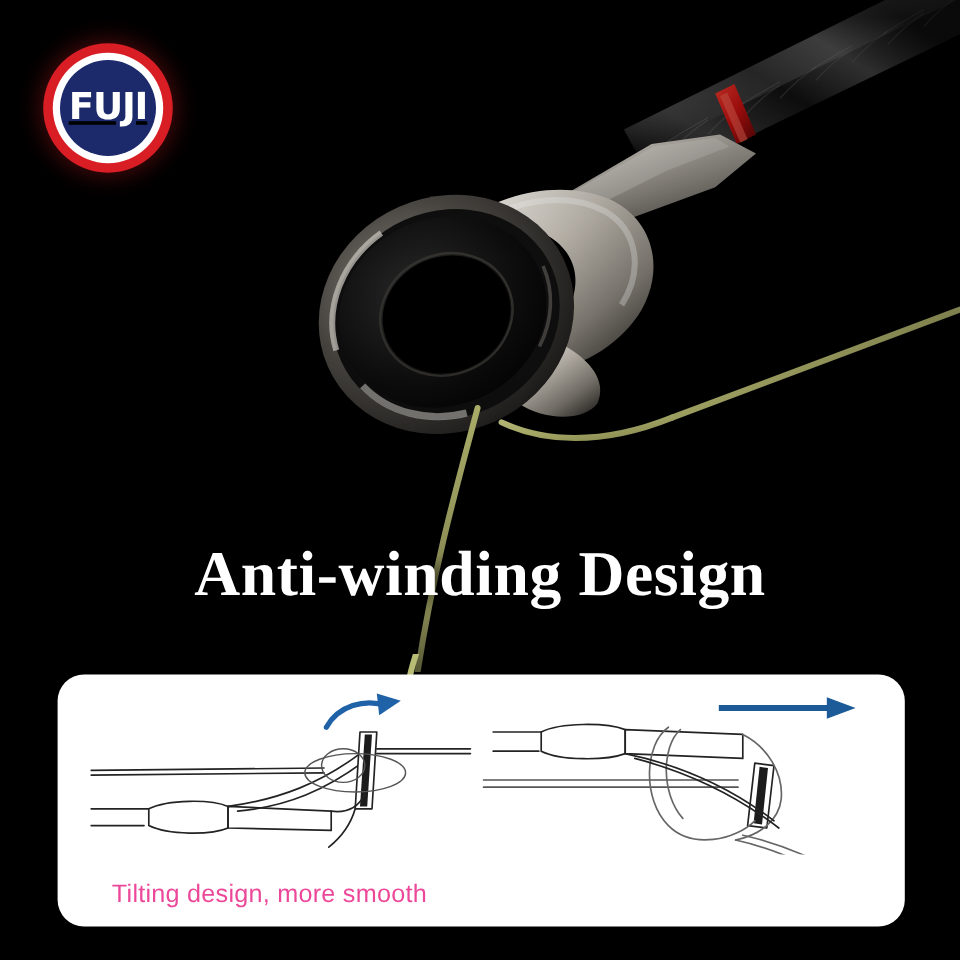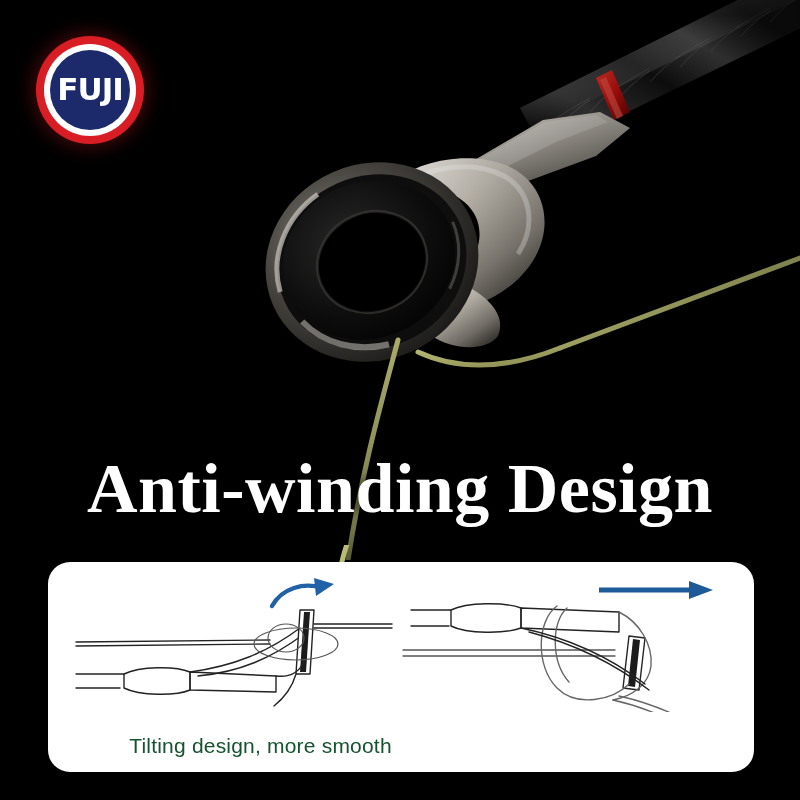--- a/index.html
+++ b/index.html
@@ -24,20 +24,21 @@
     left: 36px;
     top: 36px;
     width: 108px;
     height: 108px;
     border-radius: 50%;
     background: #d81e24;
     display: flex;
     align-items: center;
     justify-content: center;
     box-shadow: 0 0 18px 4px rgba(216,30,36,0.30);
+    text-decoration: underline;
   }
   .logo-white {
     width: 92px;
     height: 92px;
     border-radius: 50%;
     background: #ffffff;
     display: flex;
     align-items: center;
     justify-content: center;
   }
@@ -74,21 +75,21 @@
   
   .headline {
     position: absolute;
     left: 0;
     top: 452px;
     width: 800px;
     text-align: center;
     color: #ffffff;
     font-family: "Liberation Serif", "DejaVu Serif", serif;
     font-weight: 700;
-    font-size: 70px;
+    font-size: 53px;
     line-height: 1.05;
     letter-spacing: 0.5px;
     text-shadow: 0 0 14px rgba(0,0,0,0.95);
     white-space: nowrap;
   }
 
   
   .panel {
     position: absolute;
     left: 48px;
@@ -116,26 +117,25 @@
     width: 100%;
     height: 146px;
   }
   .diagram svg { display: block; width: 100%; height: 100%; }
   .caption {
     position: absolute;
     left: 0;
     bottom: 14px;
     width: 100%;
     text-align: center;
-    color: #14532d;
+    color: #ec4899;
     font-family: "Liberation Sans", sans-serif;
     font-size: 21px;
     letter-spacing: 0.2px;
     white-space: nowrap;
-    padding-left: 36px;
   }
   .cap-left  { padding-right: 20px; }
   .cap-right { padding-right: 46px; }
 </style>
 </head>
 <body>
 
 <div id="stage">
 
   <div class="photo-layer">

